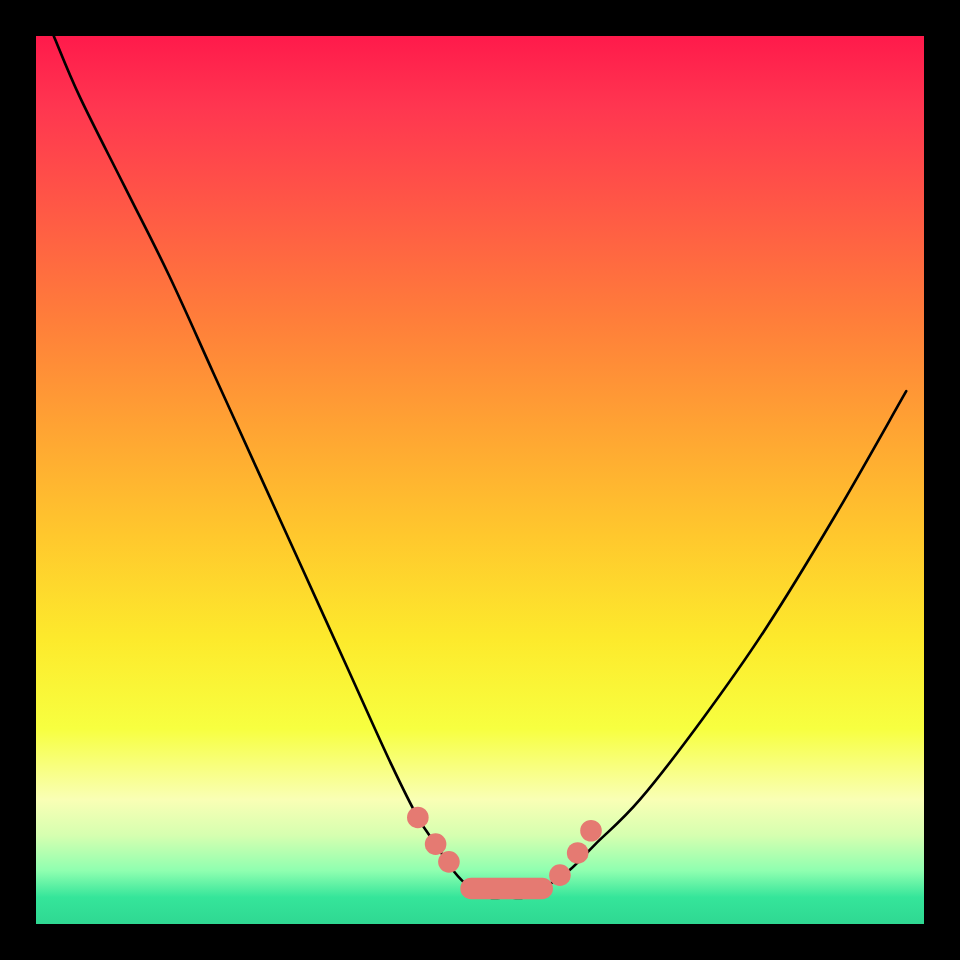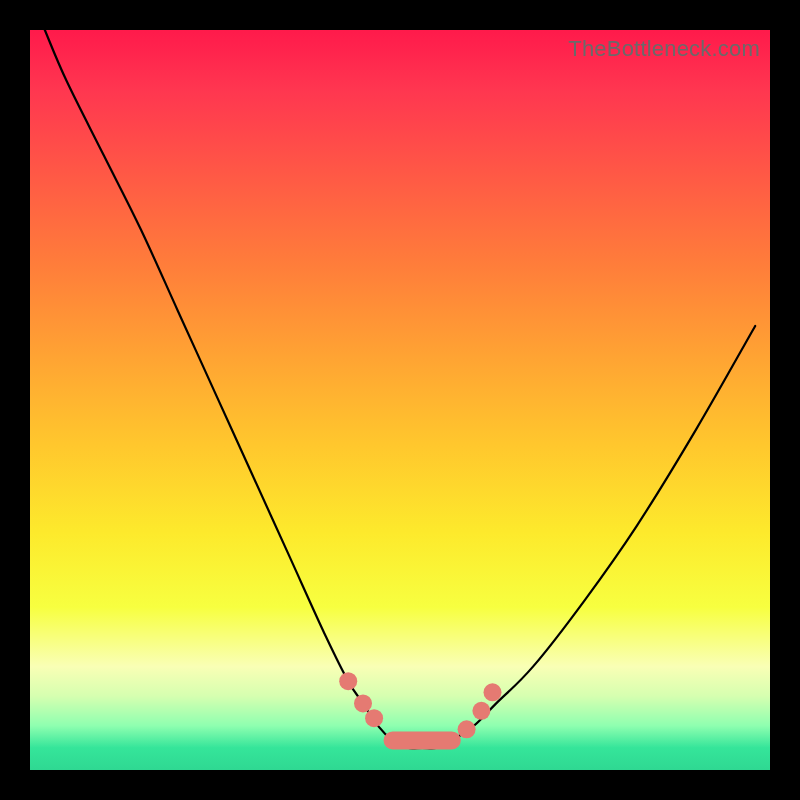--- a/index.html
+++ b/index.html
@@ -69,21 +69,20 @@
   }
   .markers rect {
     fill: #e57a72;
   }
 </style>
 </head>
 <body>
 
 <div class="frame">
   <div class="plot">
-    <div class="watermark">TheBottleneck.com</div>
 
     <svg class="curve" viewBox="0 0 740 740" preserveAspectRatio="none">
       <path id="curve-path" d="M 14.8 0.0 C 18.8 9.3, 26.3 29.2, 37.0 51.8 C 47.7 74.4, 60.7 99.2, 74.0 125.8 C 87.3 152.4, 97.7 171.8, 111.0 199.8 C 124.3 227.8, 134.7 251.9, 148.0 281.2 C 161.3 310.5, 171.7 333.3, 185.0 362.6 C 198.3 391.9, 208.7 414.7, 222.0 444.0 C 235.3 473.3, 245.7 496.1, 259.0 525.4 C 272.3 554.7, 285.3 584.2, 296.0 606.8 C 306.7 629.4, 311.5 639.2, 318.2 651.2 C 324.9 663.2, 327.7 665.4, 333.0 673.4 C 338.3 681.4, 342.5 688.9, 347.8 695.6 C 353.1 702.3, 357.3 706.4, 362.6 710.4 C 367.9 714.4, 372.1 716.5, 377.4 717.8 C 382.7 719.1, 386.9 717.8, 392.2 717.8 C 397.5 717.8, 401.7 719.1, 407.0 717.8 C 412.3 716.5, 415.1 714.4, 421.8 710.4 C 428.5 706.4, 436.0 702.3, 444.0 695.6 C 452.0 688.9, 455.5 684.1, 466.2 673.4 C 476.9 662.7, 487.2 655.0, 503.2 636.4 C 519.2 617.8, 536.4 595.1, 555.0 569.8 C 573.6 544.5, 586.8 526.4, 606.8 495.8 C 626.8 465.2, 644.7 435.6, 666.0 399.6 C 687.3 363.6, 714.5 314.6, 725.2 296.0"></path>
       <g class="markers" id="markers-group">
           <circle cx="318.2" cy="651.2" r="9"></circle>
           <circle cx="333.0" cy="673.4" r="9"></circle>
           <circle cx="344.1" cy="688.2" r="9"></circle>
           <circle cx="436.6" cy="699.3" r="9"></circle>
           <circle cx="451.4" cy="680.8" r="9"></circle>
           <circle cx="462.5" cy="662.3" r="9"></circle>

